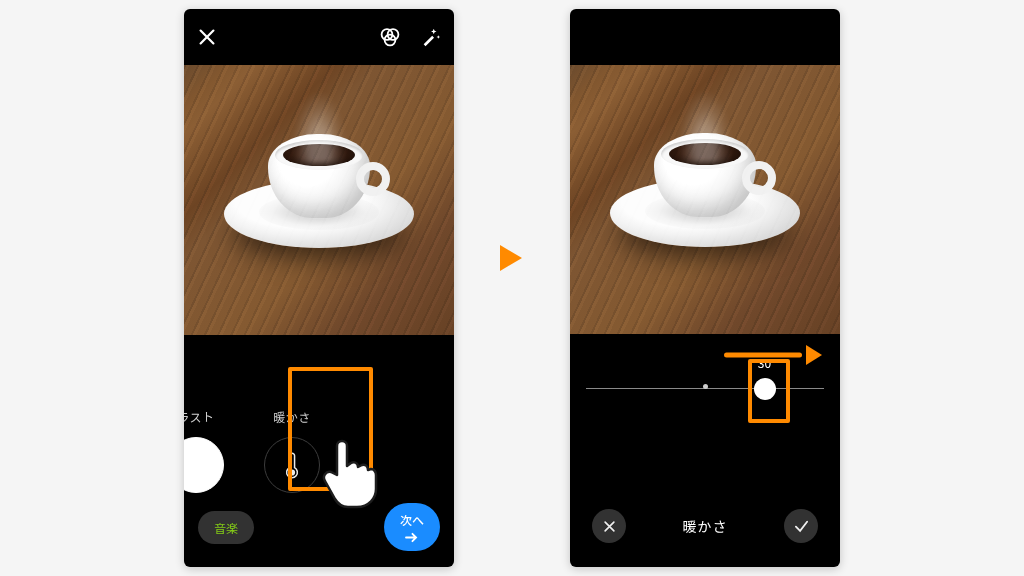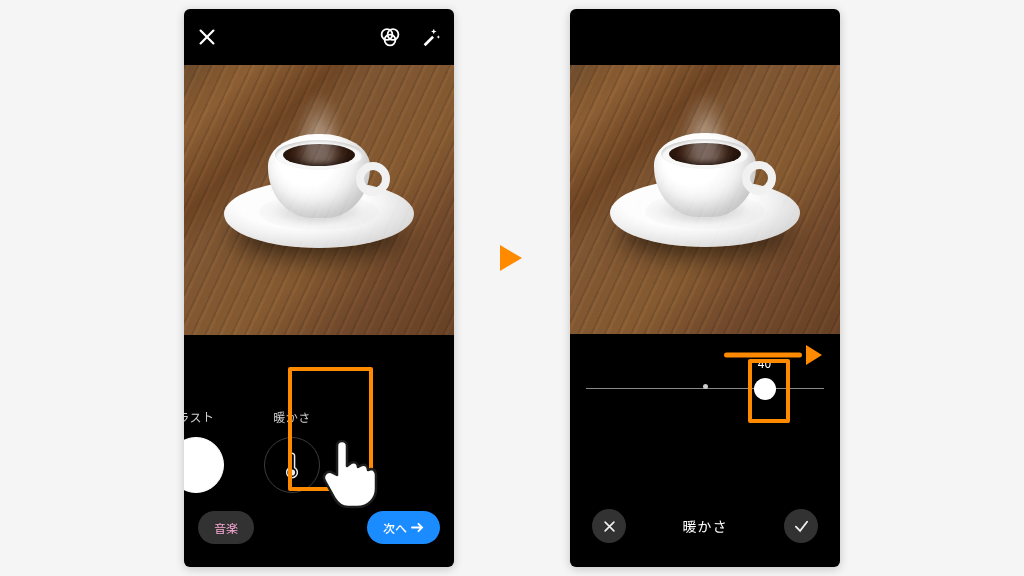--- a/index.html
+++ b/index.html
@@ -141,25 +141,25 @@
     height:70px;
     display:flex;
     align-items:center;
     justify-content:space-between;
     padding:0 14px 10px;
   }
   .pill{
     padding:8px 16px;
     border-radius:999px;
     font-size:12px;
-    color:#f9a8d4;
+    color:#84cc16;
     background:#323232;
     display:flex; align-items:center; gap:4px;
   }
-  .pill.primary{ background:#1a8cff; color:#fff; font-weight:500; }
+  .pill.primary{ background:#1a8cff; color:#fff; font-weight:500;flex-direction:column; }
 
   
   .slider-wrap{
     position:relative;
     padding:54px 16px 0;
     height:164px;
   }
   .slider-track{
     position:relative;
     height:1px;
@@ -333,21 +333,21 @@
         <div class="handle"></div>
         <div class="cup-rim"></div>
         <div class="coffee"></div>
         <div class="steam"></div>
       </div>
     </div>
 
     <div class="slider-wrap">
       <div class="slider-track">
         <span class="slider-mid"></span>
-        <span class="slider-value" id="slider-value" style="left: 75%;">40</span>
+        <span class="slider-value" id="slider-value" style="left: 75%;">30</span>
         <span class="slider-handle" id="slider-handle" style="left: 75%;"></span>
       </div>
     </div>
 
     <div class="gap"></div>
 
     <div class="confirm-bar">
       <span class="circle-btn">
         <svg width="15" height="15" viewBox="0 0 24 24" stroke="#efefef" stroke-width="2.6" stroke-linecap="round">
             <path d="M5 5l14 14M19 5L5 19"></path>

